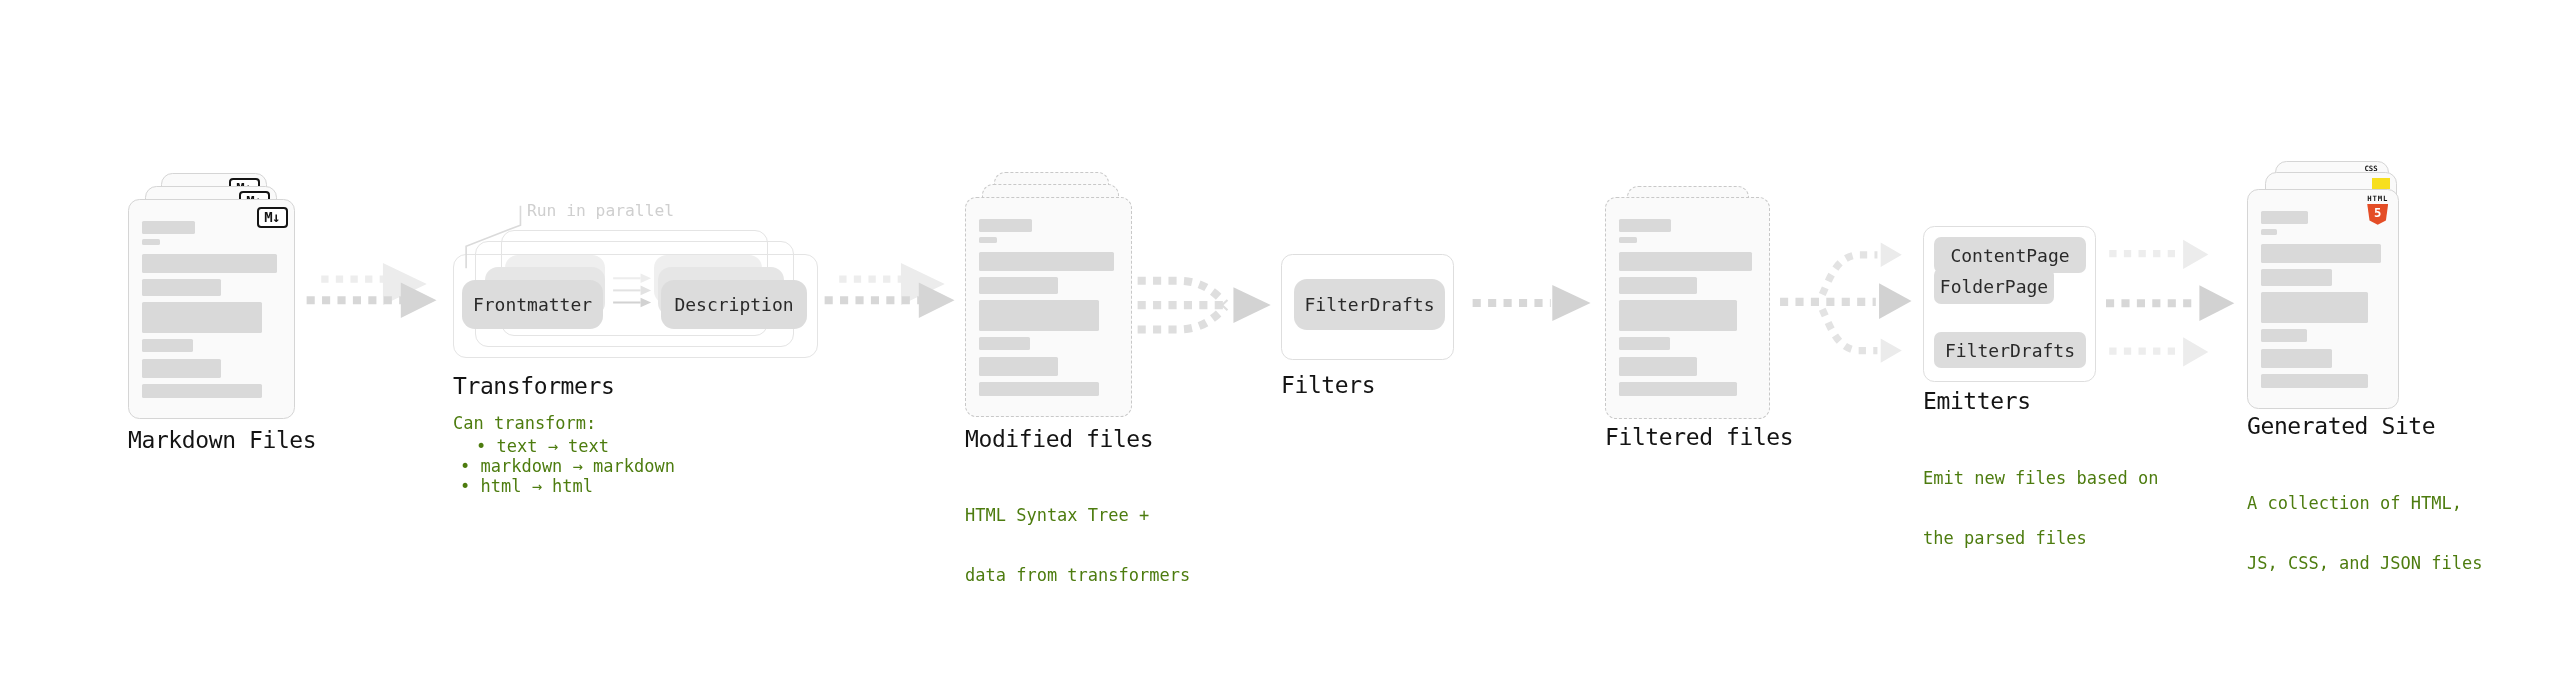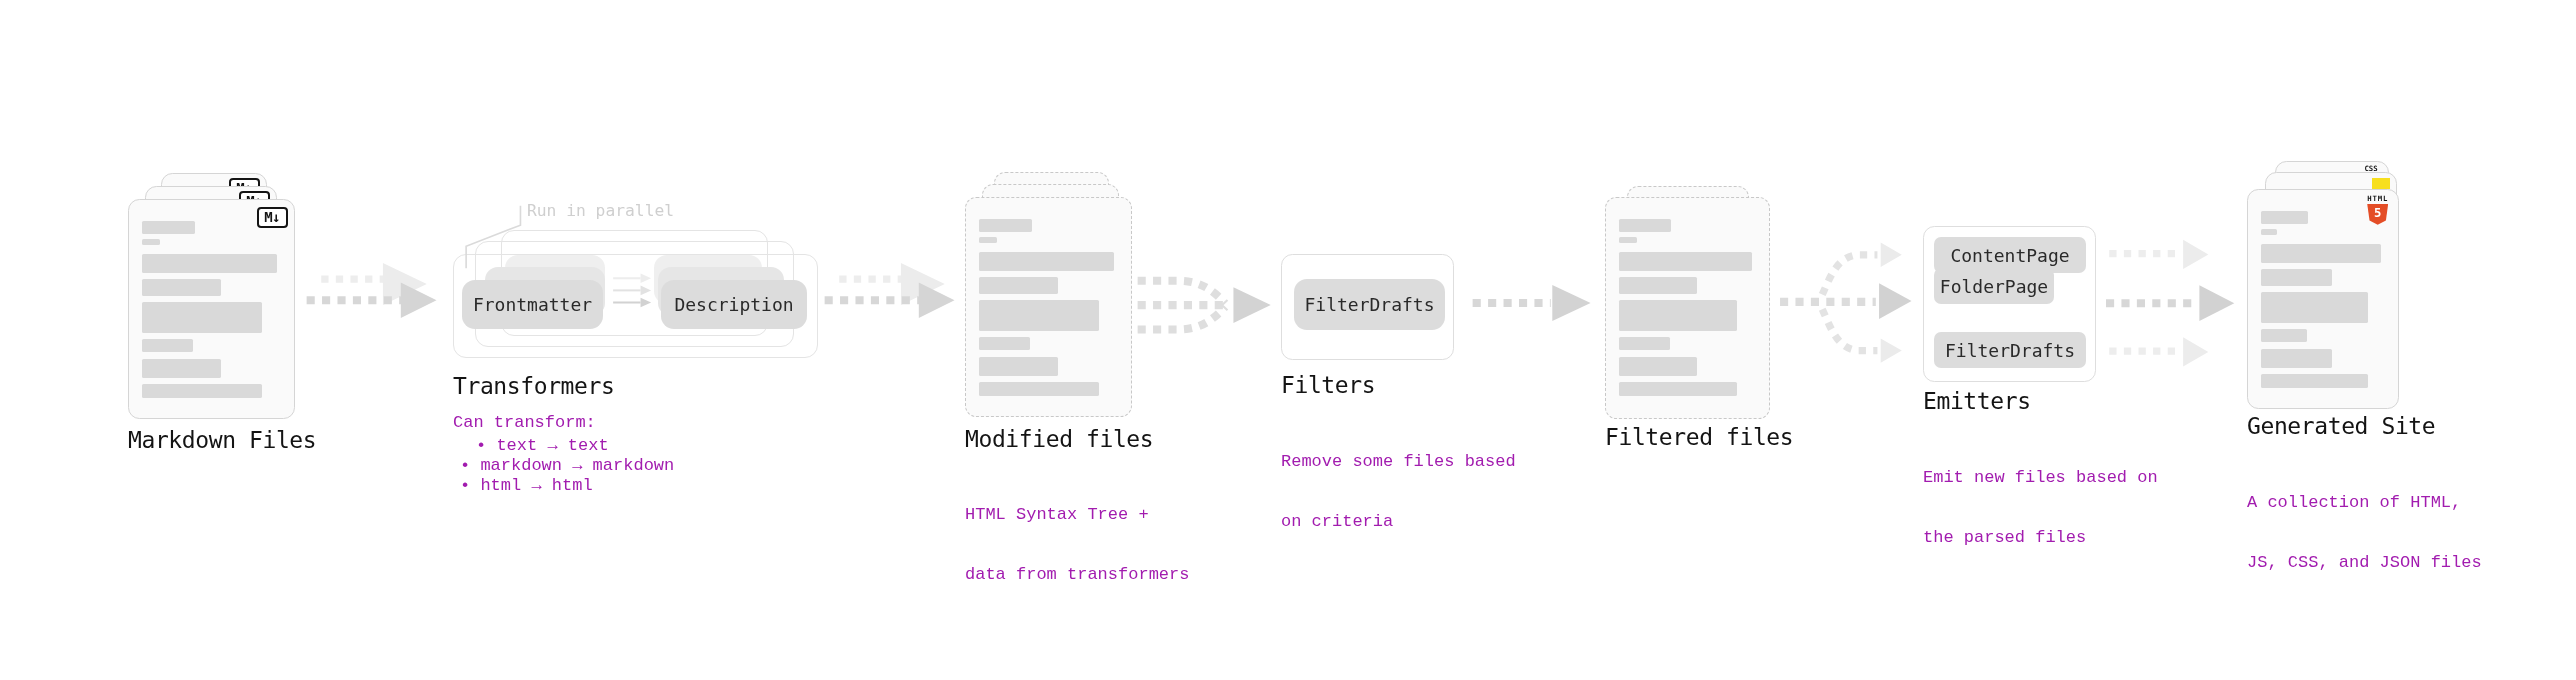--- a/index.html
+++ b/index.html
@@ -37,21 +37,21 @@
   .obox{position:absolute;border:1.6px solid #dedede;border-radius:11.4px;background:#ffffff;box-sizing:border-box;}
   .btn{position:absolute;height:49px;background:#dcdcdc;border-radius:13px;display:flex;align-items:center;
     justify-content:center;font-size:18px;color:#2a2a2a;box-sizing:border-box;}
   .btn.f{height:51px;}
   .btn.e{height:36px;border-radius:7px;}
   .blayer{position:absolute;height:49px;border-radius:13px;}
   .l2{background:#e6e6e6;}
   .l3{background:#efefef;}
   
   .title{position:absolute;font-size:23px;line-height:28px;color:#141414;white-space:pre;letter-spacing:-0.4px;}
-  .desc{position:absolute;font-size:17px;line-height:20.3px;color:#a21caf;white-space:pre;font-family:Liberation Mono, monospace;}
+  .desc{position:absolute;font-size:17px;line-height:20.3px;color:#4d7c0f;white-space:pre;}
   .desc span{display:block;}
   .note{position:absolute;font-size:16.3px;color:#cfcfcf;white-space:pre;}
   
   svg.arr{position:absolute;overflow:visible;}
   .ld{stroke:#ededed;stroke-width:9;stroke-dasharray:9 9;}
   .dd{stroke:#d7d7d7;stroke-width:10;stroke-dasharray:10 9;}
   .mg{fill:none;stroke:#dedede;stroke-width:10;stroke-dasharray:10 9;}
   .br{fill:none;stroke:#e3e3e3;stroke-width:9;stroke-dasharray:9 9;}
   .mid{fill:none;stroke:#dcdcdc;stroke-width:10;stroke-dasharray:10 9;}
   .mini{fill:none;stroke-width:2.5;}
@@ -151,24 +151,20 @@
   <svg class="arr" style="left:1136px;top:271px" width="138" height="69" viewBox="0 0 170 85">
     <path class="mg" d="M2,12 H52 C80,12 95,24 110,40"></path>
     <path class="mg" d="M2,42 H114"></path>
     <path class="mg" d="M2,72 H52 C80,72 95,60 110,44"></path>
     <polygon points="120,20 120,64 166,42" fill="#d3d3d3"></polygon>
   </svg>
 
   <div class="obox" style="left:1281px;top:254px;width:173px;height:106px"></div>
   <div class="btn f" style="left:1294px;top:279px;width:151px">FilterDrafts</div>
   <div class="title" style="left:1281px;top:371px">Filters</div>
-  <div class="desc" style="left:1281px;top:411px">
-    <span>Remove some files based</span>
-    <span>on criteria</span>
-  </div>
 
   <svg class="arr" style="left:1471px;top:276px" width="122" height="54" viewBox="0 0 150 66">
     <line class="dd" x1="2" y1="33" x2="98" y2="33"></line>
     <polygon points="100,11 100,55 147,33" fill="#d3d3d3"></polygon>
   </svg>
 
   <div class="doc dashed" style="left:1627px;top:186px;width:122px;height:222px"></div>
   <div class="doc dashed" style="left:1605px;top:197px;width:165px;height:222px">
     <div class="bars">
         <span class="bar b1"></span>

